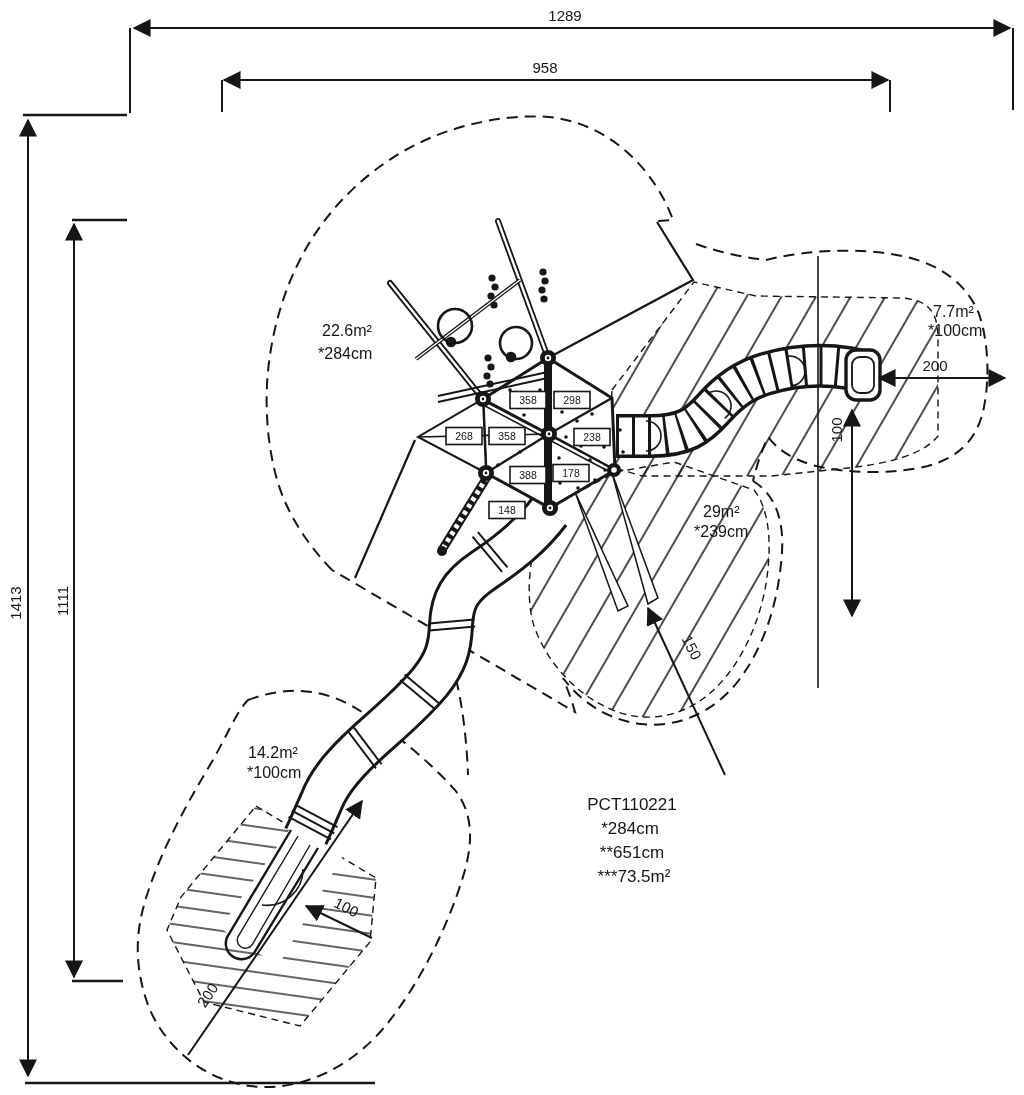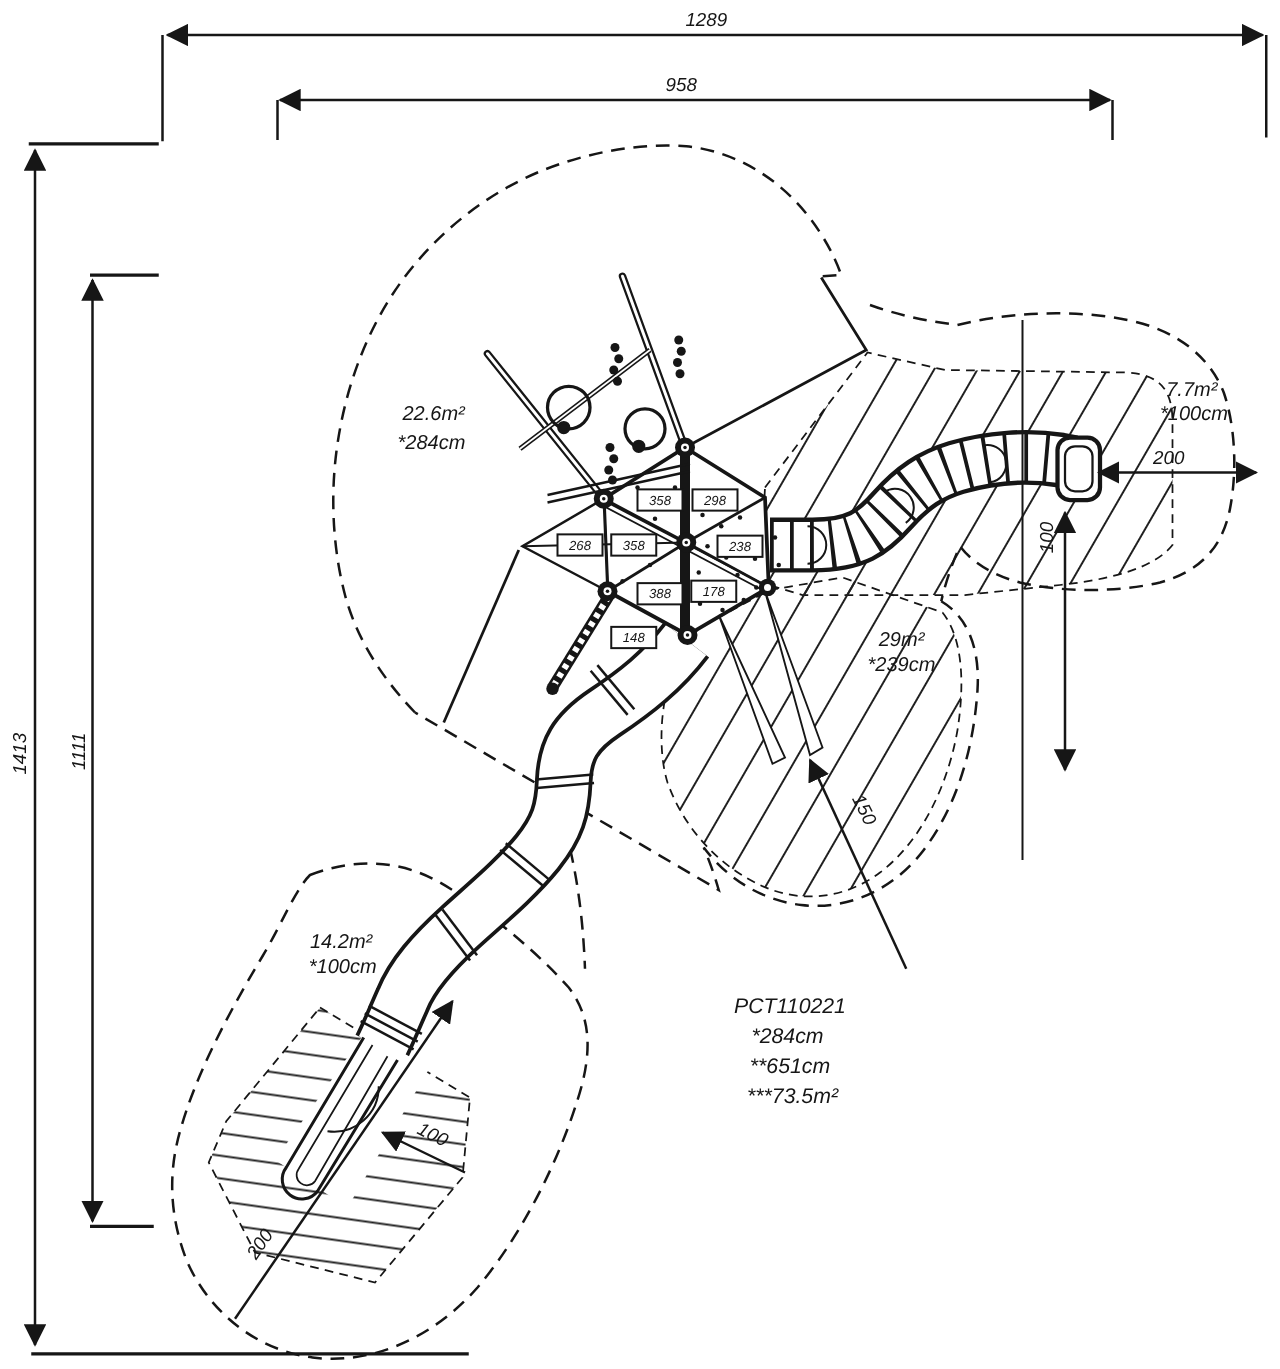--- a/index.html
+++ b/index.html
@@ -1,17 +1,17 @@
 <!DOCTYPE html>
 <html><head>
 <meta charset="utf-8">
 <style>
   html,body{margin:0;padding:0;background:#ffffff;}
   #stage{position:relative;width:1020px;height:1095px;background:#ffffff;overflow:hidden;
-         font-family:"Liberation Sans", sans-serif;font-style:italic;}
+         font-family:"Liberation Sans", sans-serif;}
   svg{display:block}
   text{fill:#161616;font-family:"Liberation Sans", sans-serif;}
   .dimtxt{font-size:15px;}
   .areatxt{font-size:16px;}
   .prodtxt{font-size:17px;}
   .badgetxt{font-size:10.5px;}
 </style>
 </head>
 <body>
 

